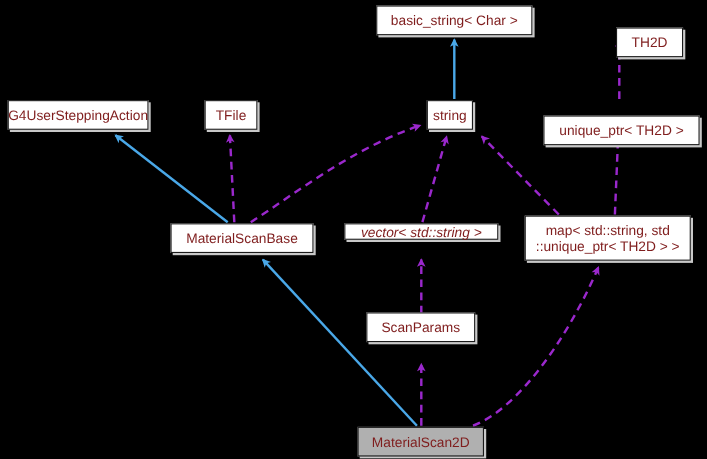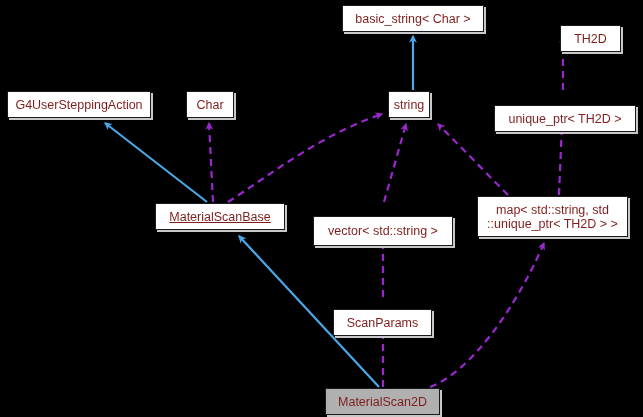--- a/index.html
+++ b/index.html
@@ -74,25 +74,25 @@
         <path d="M 383,297 L 383,236" fill="none" stroke="#9a28cc" stroke-width="2.2" stroke-dasharray="7,5" marker-end="url(#arrow-usage)"></path>
         <path d="M 379,387 L 239,236" fill="none" stroke="#4aa8e8" stroke-width="2.2" marker-end="url(#arrow-inherit)"></path>
         <path d="M 383,387 L 383,331" fill="none" stroke="#9a28cc" stroke-width="2.2" stroke-dasharray="7,5" marker-end="url(#arrow-usage)"></path>
         <path d="M 430,387 C 470,372 515,310 544,243" fill="none" stroke="#9a28cc" stroke-width="2.2" stroke-dasharray="7,5" marker-end="url(#arrow-usage)"></path>
       </g>
   </svg>
 
   <div id="node-layer">
       <div class="node" style="left: 342px; top: 5px; width: 142px; height: 27px;"><span class="node-label">basic_string&lt; Char &gt;</span></div>
       <div class="node" style="left: 560px; top: 5px; width: 61px; height: 27px; margin-top: 20px;"><span class="node-label">TH2D</span></div>
-      <div class="node" style="left: 7px; top: 91px; width: 144px; height: 27px;"><span class="node-label">G4UserSteppingAction</span></div>
-      <div class="node" style="left: 186px; top: 91px; width: 48px; height: 27px;"><span class="node-label">Char</span></div>
+      <div class="node" style="left: 7px; top: 91px; width: 128px; height: 27px;"><span class="node-label">G4UserSteppingAction</span></div>
+      <div class="node" style="left: 186px; top: 91px; width: 48px; height: 27px;"><span class="node-label">TFile</span></div>
       <div class="node" style="left: 388px; top: 91px; width: 42px; height: 27px;"><span class="node-label">string</span></div>
       <div class="node" style="left: 494px; top: 91px; width: 142px; height: 27px; margin-top: 14px;"><span class="node-label">unique_ptr&lt; TH2D &gt;</span></div>
-      <div class="node" style="left: 155px; top: 203px; width: 130px; height: 27px; text-decoration: underline;"><span class="node-label">MaterialScanBase</span></div>
-      <div class="node" style="left: 313px; top: 216px; width: 140px; height: 30px;"><span class="node-label">vector&lt; std::string &gt;</span></div>
+      <div class="node" style="left: 155px; top: 203px; width: 130px; height: 27px;"><span class="node-label">MaterialScanBase</span></div>
+      <div class="node" style="left: 313px; top: 203px; width: 140px; height: 15px; font-style: italic;"><span class="node-label">vector&lt; std::string &gt;</span></div>
       <div class="node" style="left: 477px; top: 196px; width: 151px; height: 41px; align-items: center;"><span class="node-label">map&lt; std::string, std
 ::unique_ptr&lt; TH2D &gt; &gt;</span></div>
-      <div class="node" style="left: 333px; top: 309px; width: 99px; height: 27px;"><span class="node-label">ScanParams</span></div>
+      <div class="node" style="left: 333px; top: 284px; width: 99px; height: 27px;"><span class="node-label">ScanParams</span></div>
       <div class="node highlight" style="left: 325px; top: 388px; width: 115px; height: 27px;"><span class="node-label">MaterialScan2D</span></div>
     </div>
 
 </div>
 
 </body></html>

